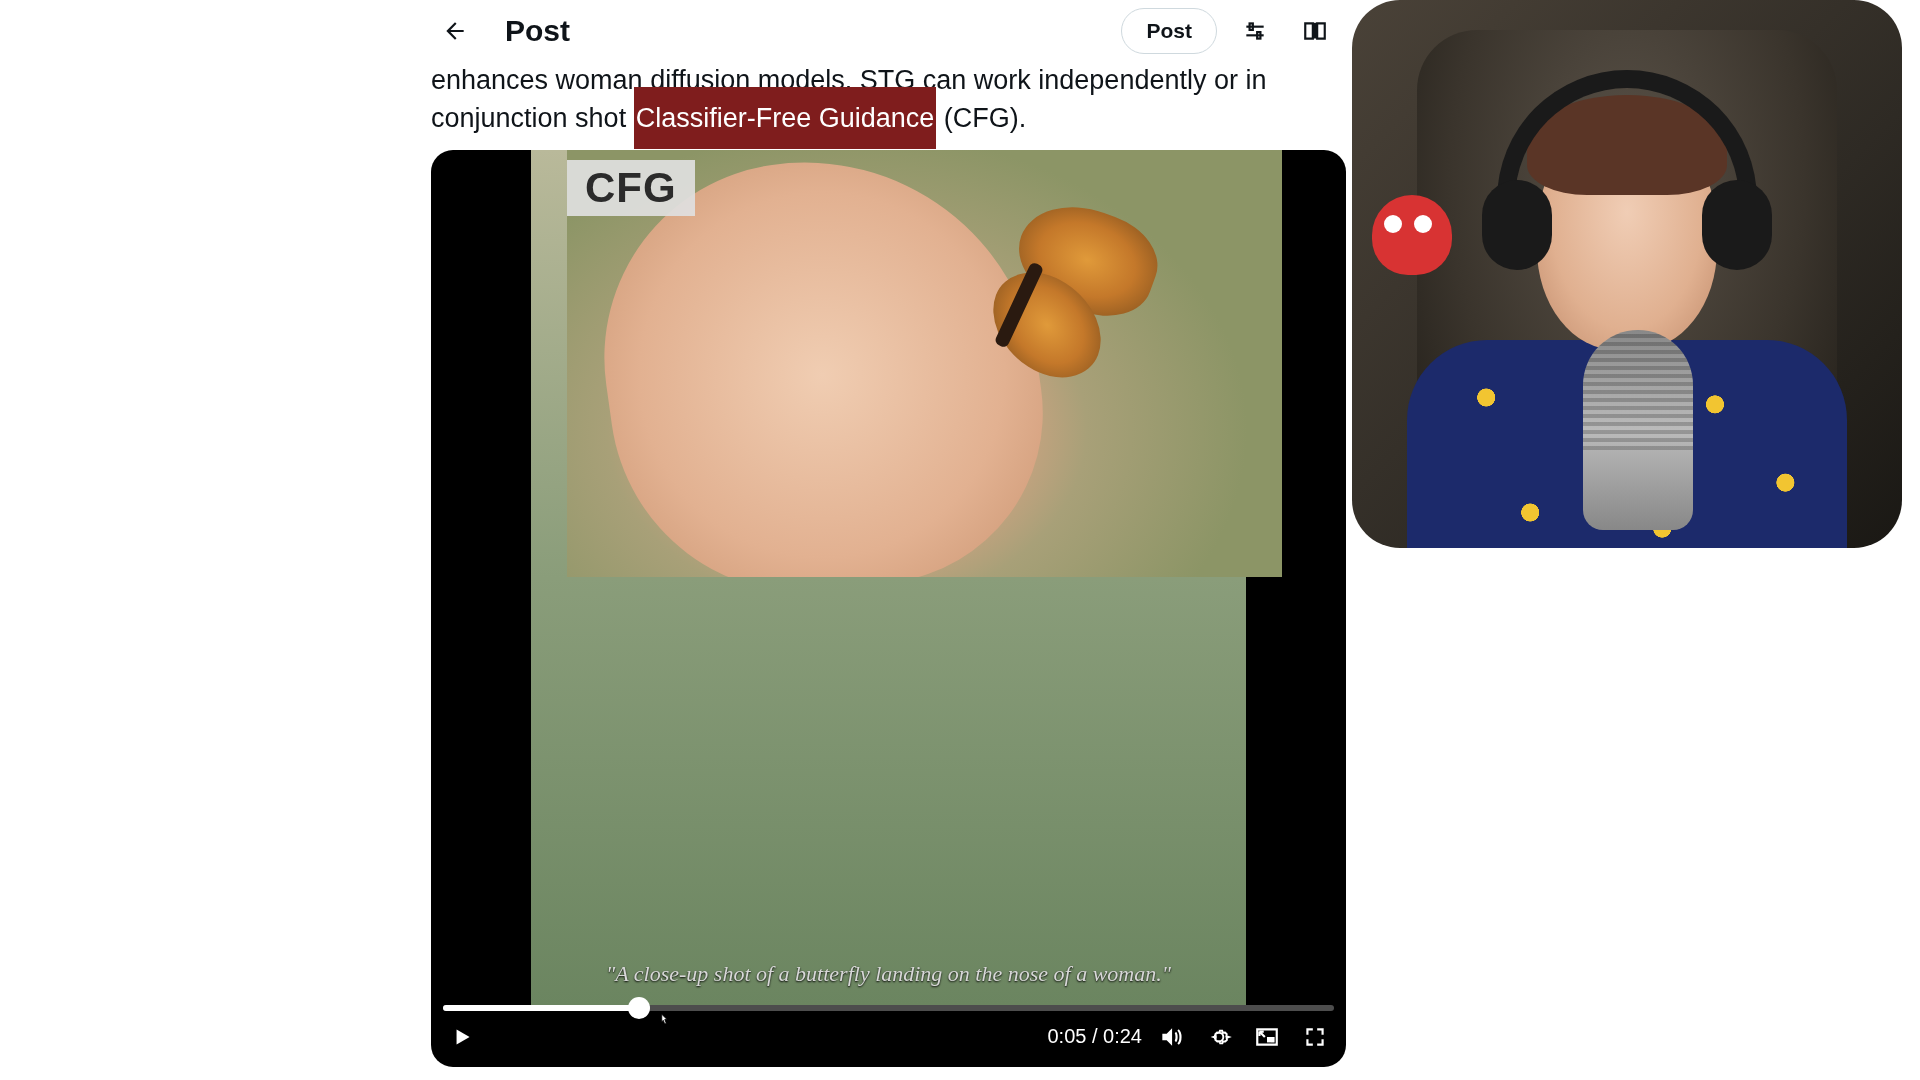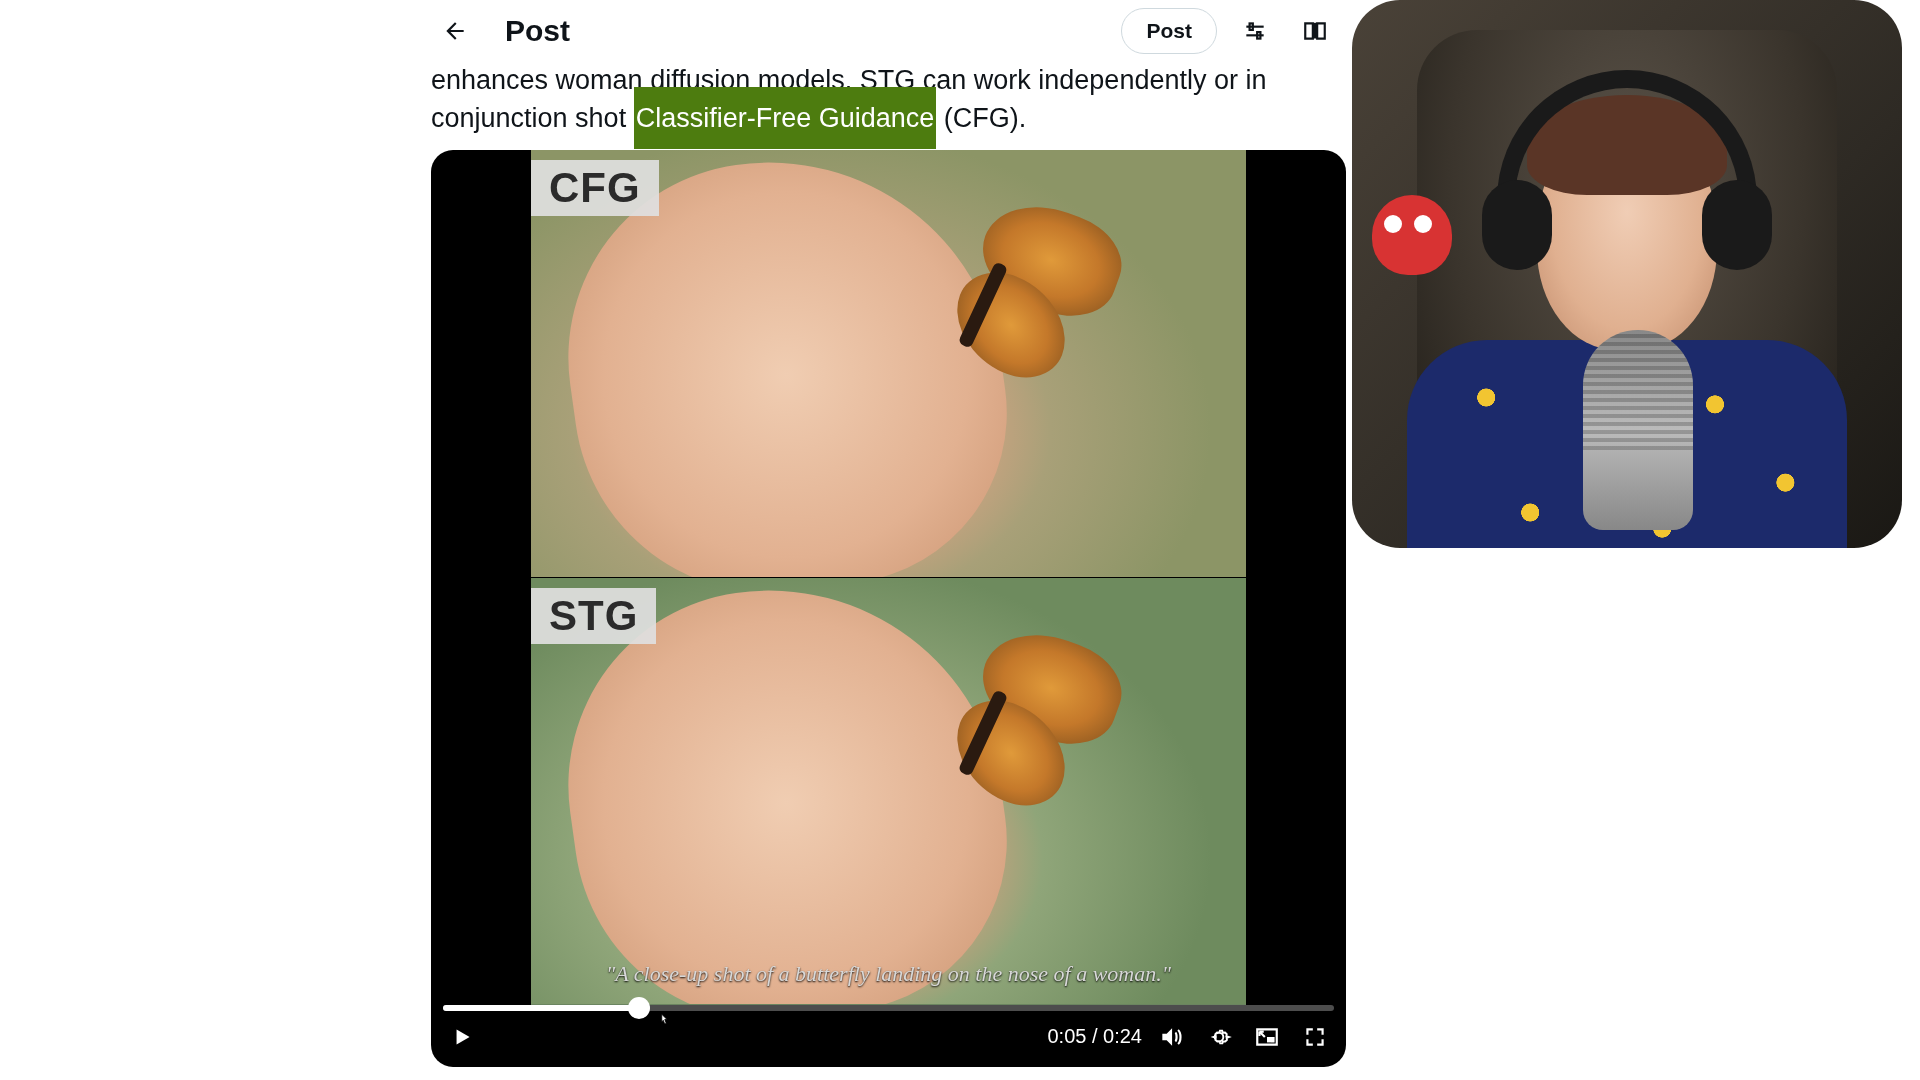--- a/index.html
+++ b/index.html
@@ -8,24 +8,24 @@
 .content-wrap { position: absolute; left: 425px; top: 0; width: 920px; }
 .header { display: flex; align-items: center; height: 62px; padding: 0 8px; gap: 16px; }
 .back-btn { width: 44px; height: 44px; display: flex; align-items: center; justify-content: center; cursor: pointer; border-radius: 50%; }
 .back-btn svg { width: 26px; height: 26px; }
 .title { font-size: 30px; font-weight: 800; color: #0f1419; flex: 1; margin-left: 12px; }
 .reply-btn { background: #fff; border: 1px solid #cfd9de; border-radius: 28px; padding: 10px 24px; font-size: 21px; font-weight: 700; color: #0f1419; cursor: pointer; }
 .icon-btn { width: 44px; height: 44px; display: flex; align-items: center; justify-content: center; cursor: pointer; }
 .icon-btn svg { width: 26px; height: 26px; stroke: #0f1419; }
 .post-body { padding: 0 6px; }
 .post-text { font-size: 27px; line-height: 1.4; color: #0f1419; margin-bottom: 12px; }
-.highlight { background: #4d7c0f; color: #fff; padding: 16px 2px; }
+.highlight { background: #7f1d1d; color: #fff; padding: 16px 2px; }
 .video-player { position: relative; width: 915px; height: 917px; background: #000; border-radius: 22px; overflow: hidden; }
 .video-content { position: absolute; left: 100px; top: 0; width: 715px; height: 855px; background: linear-gradient(180deg, #b9b99a 0%, #8a9d7a 50%, #6b8560 100%); }
-.comp-half { position: relative; width: 100%; height: 427px; overflow: hidden; }
+.comp-half { position: relative; width: 100%; height: 427px; overflow: hidden; margin-left: 36px; }
 .comp-half.top { background: radial-gradient(ellipse 400px 300px at 280px 280px, #e8c1a3 0%, #d8a585 35%, #a8a078 60%, #8c9566 100%); }
 .comp-half.bottom { background: radial-gradient(ellipse 400px 300px at 280px 280px, #e6bfa0 0%, #d6a280 36%, #8fa579 58%, #6e8b5e 100%); border-top: 1px solid #000; }
 .comp-label { position: absolute; top: 10px; left: 0; background: rgba(224,224,224,0.92); padding: 4px 18px; font-size: 42px; font-weight: 800; color: #2b2b2b; font-family: Arial, sans-serif; letter-spacing: 1px; }
 .face-shape { position: absolute; left: 40px; top: 10px; width: 430px; height: 430px; background: radial-gradient(ellipse at 50% 50%, #f0cdb2 0%, #e2b191 60%, #c9936f 100%); border-radius: 48% 58% 42% 48%; transform: rotate(-8deg); }
 .butterfly-shape { position: absolute; left: 350px; top: 60px; width: 260px; height: 180px; }
 .wing { position: absolute; background: radial-gradient(ellipse, #e09a3a 0%, #c4782a 50%, #7a4d1d 100%); }
 .wing.w1 { left: 100px; top: 0; width: 140px; height: 100px; border-radius: 60% 50% 50% 60%; transform: rotate(20deg); }
 .wing.w2 { left: 70px; top: 70px; width: 120px; height: 90px; border-radius: 60% 50% 60% 50%; transform: rotate(50deg); }
 .bbody { position: absolute; left: 95px; top: 50px; width: 14px; height: 90px; background: #2a1a10; border-radius: 6px; transform: rotate(25deg); }
 .caption-text { position: absolute; left: 50%; transform: translateX(-50%); bottom: 18px; color: #d8d8d8; font-style: italic; font-size: 22px; white-space: nowrap; text-shadow: 0 1px 2px #000; font-family: Georgia, serif; }
@@ -91,29 +91,20 @@
         <div class="video-content">
           <div class="comp-half top">
             <div class="face-shape"></div>
             <div class="butterfly-shape">
               <div class="wing w1"></div>
                 <div class="wing w2"></div>
                 <div class="bbody"></div>
             </div>
             <div class="comp-label">CFG</div>
           </div>
-          <div class="comp-half bottom">
-            <div class="face-shape"></div>
-            <div class="butterfly-shape">
-              <div class="wing w1"></div>
-                <div class="wing w2"></div>
-                <div class="bbody"></div>
-            </div>
-            <div class="comp-label">STG</div>
-          </div>
           <div class="caption-text">"A close-up shot of a butterfly landing on the nose of a woman."</div>
         </div>
 
         <div class="progress-bar">
           <div class="progress-fill"></div>
           <div class="progress-knob"></div>
         </div>
 
         <div class="controls-row">
           <div class="vc-btn">

